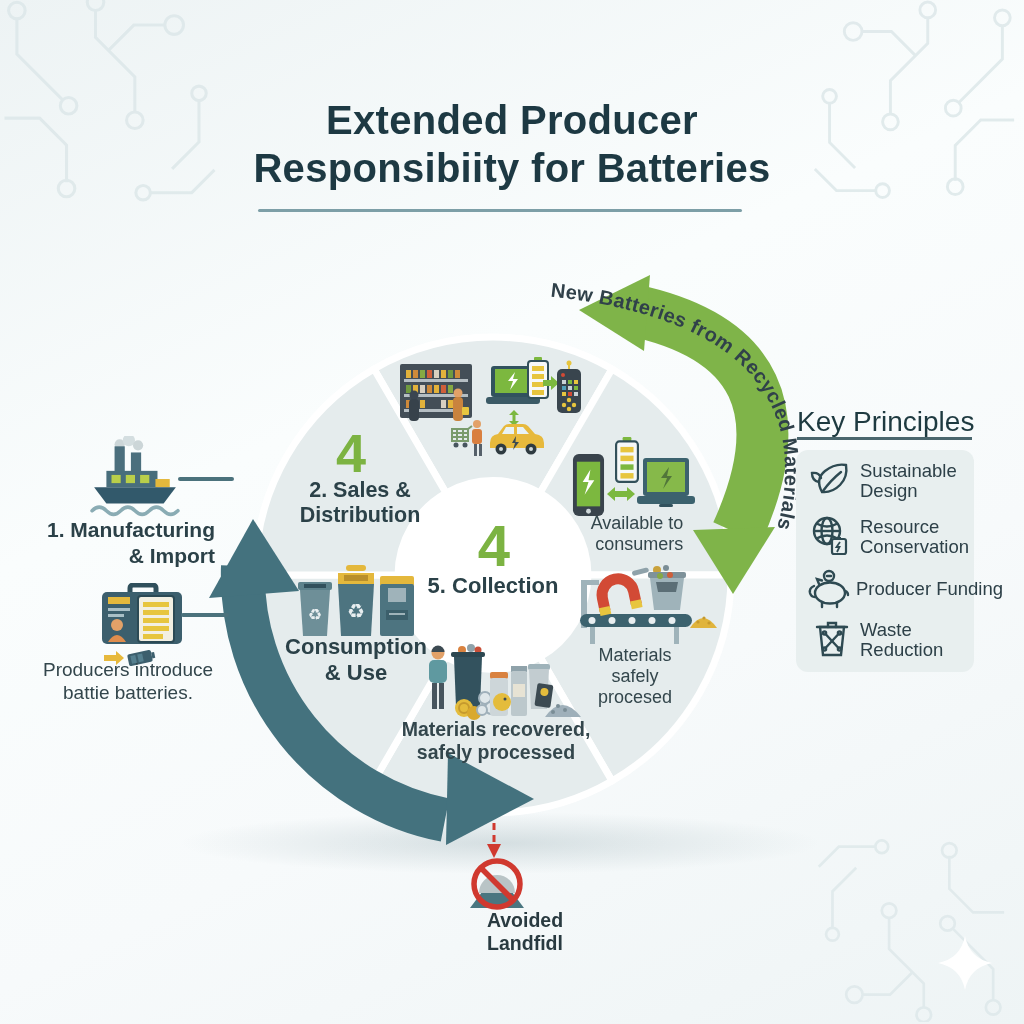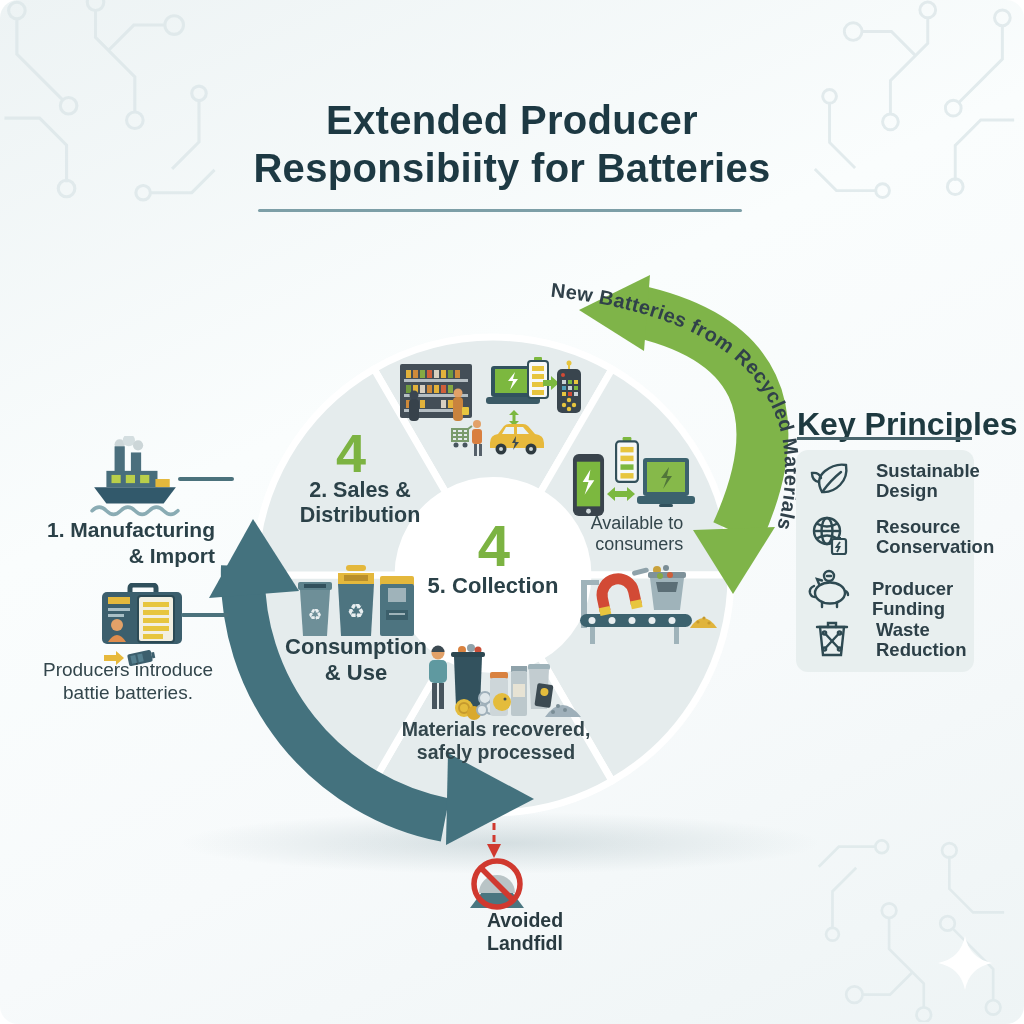--- a/index.html
+++ b/index.html
@@ -1,30 +1,30 @@
 <!DOCTYPE html>
 <html><head>
 <meta charset="utf-8">
 <style>
   html,body{margin:0;padding:0;background:#fff;}
   .canvas{position:relative;width:1024px;height:1024px;overflow:hidden;
     background:linear-gradient(155deg,#edf3f4 0%,#fafdfd 38%,#f7fafb 66%,#eef4f5 100%);
-    font-family:"Liberation Sans",sans-serif;border-radius:18px;}
+    font-family:"Liberation Sans",sans-serif;}
   .abs{position:absolute;}
   .ctr{transform:translate(-50%,-50%);text-align:center;white-space:nowrap;}
   .t-line{display:block;}
   .title{width:100%;text-align:center;font-weight:bold;color:#1d3943;font-size:40px;line-height:1.2;letter-spacing:.3px;}
   .title-rule{height:3px;background:#7d9fa7;border-radius:2px;}
   .big-num{color:#7cb342;font-weight:bold;line-height:1;}
   .seg-bold{font-weight:bold;color:#2b4148;}
   .seg-med{font-weight:500;color:#33464c;}
-  .kp-head{font-weight:bold;color:#1e3a40;font-size:32px;}
+  .kp-head{font-weight:normal;color:#1e3a40;font-size:28px;}
   .kp-rule{height:3px;background:#4a666d;}
   .kp-panel{background:#e8efef;border-radius:12px;}
-  .kp-text{font-size:18.5px;line-height:1.1;font-weight:700;color:#2d4048;margin-left:16px;}
+  .kp-text{font-size:18.5px;line-height:1.1;font-weight:400;color:#2d4048;}
   .landfill-label{font-weight:bold;color:#293a40;font-size:19.5px;line-height:1.18;margin-left:28px;}
   .circle-shadow{background:radial-gradient(50% 50% at 50% 50%, rgba(150,172,178,.34), rgba(150,172,178,0) 72%);}
   .conn{background:#4b727c;border-radius:2px;}
   .curved-label{font-size:20px;font-weight:600;fill:#30414a;letter-spacing:.4px;}
   svg{display:block;}
 </style>
 </head>
 <body>
 
 <div class="canvas">
@@ -366,20 +366,25 @@
   </div>
 
   <div class="abs ctr big-num" style="left:494px;top:546px;font-size:58px;">4</div>
   <div class="abs ctr seg-bold" style="left:493px;top:586px;font-size:22px;">5. Collection</div>
 
   <div class="abs ctr seg-med" style="left:637px;top:534px;font-size:18px;line-height:1.18;text-align:right;">
     <span class="t-line">Available to</span>
     <span class="t-line">consumers</span>
   </div>
 
+  <div class="abs ctr seg-med" style="left:635px;top:677px;font-size:18px;line-height:1.18;">
+    <span class="t-line">Materials</span>
+    <span class="t-line">safely</span>
+    <span class="t-line">procesed</span>
+  </div>
 
   <div class="abs ctr seg-bold" style="left:356px;top:660px;font-size:22px;line-height:1.18;">
     <span class="t-line">Consumption</span>
     <span class="t-line">&amp; Use</span>
   </div>
 
   <div class="abs ctr seg-med" style="left:496px;top:741px;font-size:19.5px;line-height:1.2;font-weight:600;">
     <span class="t-line">Materials recovered,</span>
     <span class="t-line">safely processed</span>
   </div>

